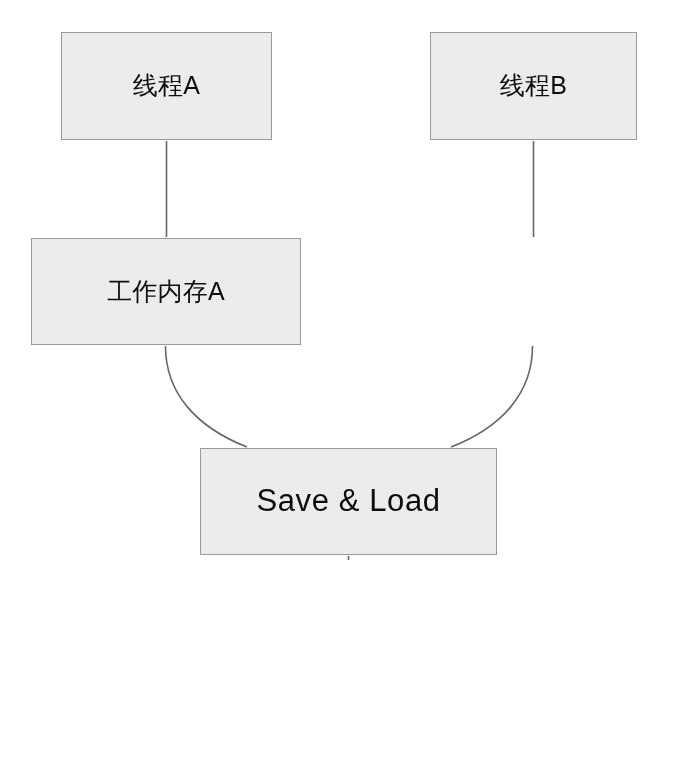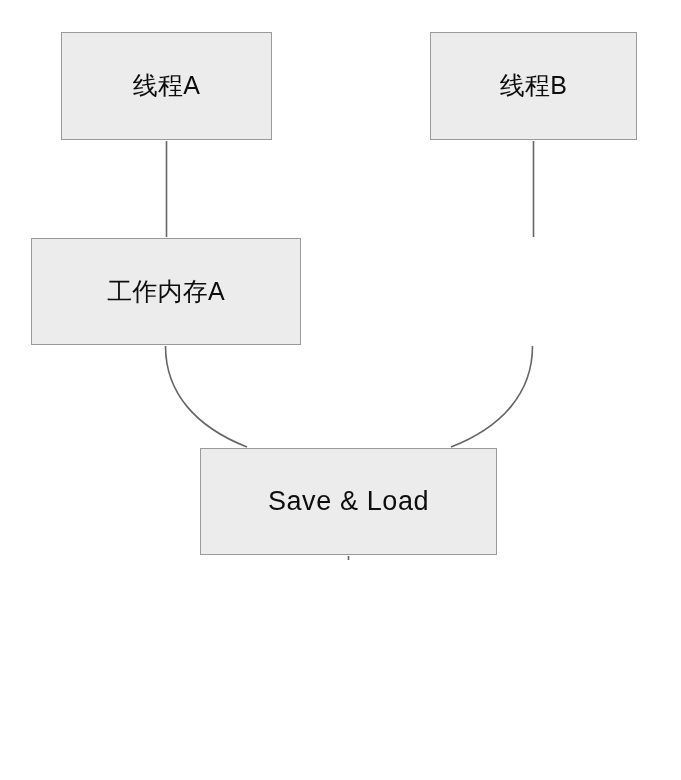--- a/index.html
+++ b/index.html
@@ -36,21 +36,21 @@
     z-index: 2;
   }
   .node-label {
     font-size: 25px;
     line-height: 1.1;
     color: #0d0d0d;
     white-space: nowrap;
     letter-spacing: 0.2px;
   }
   .node-label.latin {
-    font-size: 27px;
+    font-size: 31px;
     letter-spacing: 0.6px;
   }
   
   #node-thread-a   { left: 61px;  top: 32px;  width: 211px; height: 108px; }
   #node-thread-b   { left: 430px; top: 32px;  width: 207px; height: 108px; }
   #node-wm-a       { left: 31px;  top: 238px; width: 270px; height: 107px; }
   #node-wm-b       { left: 399px; top: 238px; width: 262px; height: 107px; }
   #node-save-load  { left: 200px; top: 448px; width: 297px; height: 107px; }
   #node-main-mem   { left: 240px; top: 654px; width: 218px; height: 109px; }
 </style>

